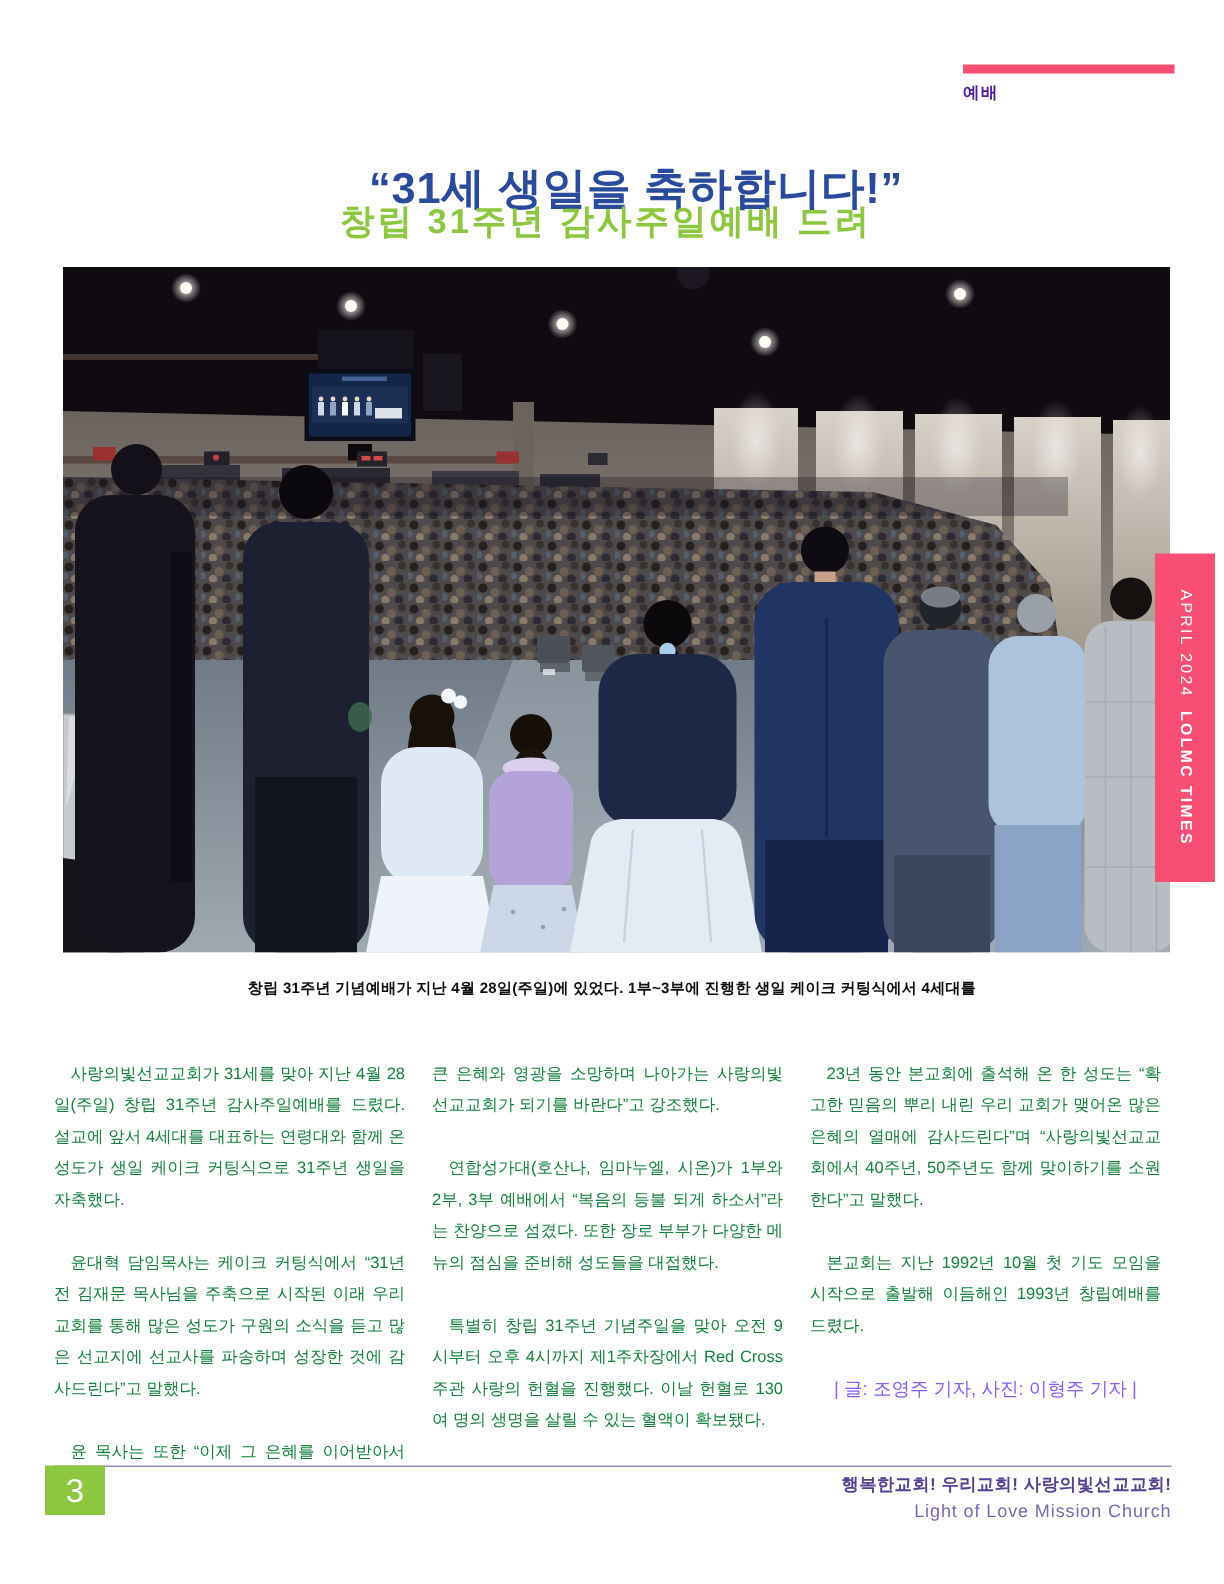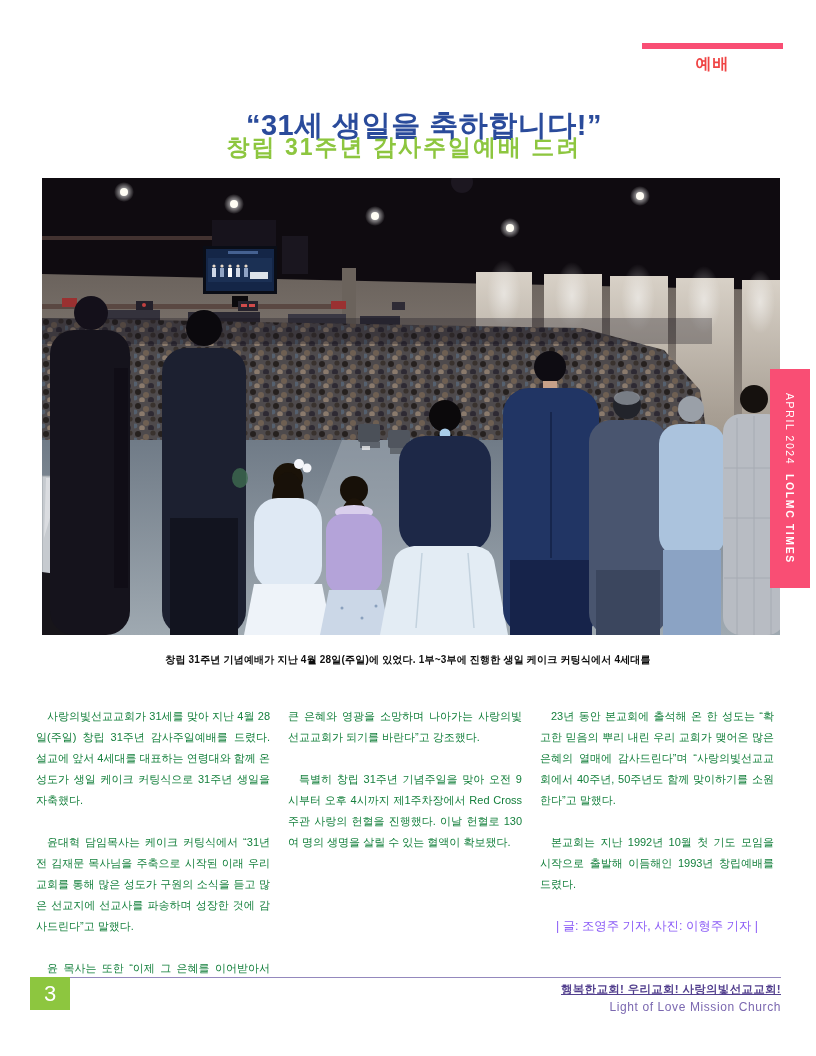--- a/index.html
+++ b/index.html
@@ -2,22 +2,22 @@
 <html><head>
 <meta charset="utf-8">
 <style>
   html,body { margin:0; padding:0; background:#e8e8e8; }
   .page {
     position:relative; width:816px; height:1056px; margin:0 auto;
     background:#ffffff; overflow:hidden;
     font-family:"Liberation Sans","DejaVu Sans",sans-serif; color:#1c1c1c;
   }
   .accent-bar { position:absolute; left:642px; top:43px; width:141px; height:6px; background:#f94e74; }
-  .section-label { position:absolute; left:642px; top:54px; width:141px; text-align:center;
-    font-size:16px; font-weight:bold; color:#ef4444; letter-spacing:1px; }
+  .section-label { position:absolute; left:642px; top:54px; width:141px; 
+    font-size:11px; font-weight:bold; color:#4c1d95; letter-spacing:1px; }
   .title { position:absolute; left:0; top:90px; width:816px; text-align:center;
     font-size:29px; font-weight:bold; color:#2a4b9b; letter-spacing:0.5px; }
   .subtitle { position:absolute; left:0; top:132px; width:808px; text-align:center;
     font-size:23px; font-weight:bold; color:#8dc63f; letter-spacing:2px; }
   .photo { position:absolute; left:42px; top:178px; width:738px; height:457px; }
   .photo svg { display:block; }
   .caption { position:absolute; left:56px; top:649px; width:704px; text-align:center;
     font-weight:bold; font-size:10px; line-height:21px; color:#0e0e0e; letter-spacing:0.2px; }
   .col { position:absolute; top:706px; width:234px; }
   .col-1 { left:36px; } .col-2 { left:288px; } .col-3 { left:540px; }
@@ -26,21 +26,21 @@
   .col p.cont { text-indent:0; }
   .byline { text-align:center; font-size:12.4px; line-height:21px; margin-top:14px; color:#8b5cf6; }
   .side-tab { position:absolute; left:770px; top:369px; width:40px; height:219px; background:#f94e74;
     color:#ffffff; writing-mode:vertical-rl; display:flex; align-items:center; justify-content:center;
     font-size:10.5px; letter-spacing:1.6px; }
   .side-tab .tab-name { font-weight:bold; margin-top:9px; }
   .footer-line { position:absolute; left:36px; top:977px; width:745px; height:1px; background:#9488bd; }
   .page-num { position:absolute; left:30px; top:977px; width:40px; height:33px; background:#8dc63f;
     color:#ffffff; font-size:22px; display:flex; align-items:center; justify-content:center; }
   .footer-right { position:absolute; right:35px; top:982px; text-align:right; }
-  .slogan { font-size:11.5px; font-weight:bold; color:#54418f; margin-bottom:3px; letter-spacing:0.3px;text-decoration:underline; }
+  .slogan { font-size:11.5px; font-weight:bold; color:#54418f; margin-bottom:3px; letter-spacing:0.3px; }
   .church-en { font-size:12px; color:#7b68b0; letter-spacing:0.6px; }
 </style>
 </head>
 <body>
 
 <div class="page">
 
   <div class="accent-bar"></div>
   <div class="section-label">예배</div>
 
@@ -235,20 +235,21 @@
       <div>창립 31주년 기념예배가 지난 4월 28일(주일)에 있었다. 1부~3부에 진행한 생일 케이크 커팅식에서 4세대를</div>
     </div>
 
   <div class="col col-1">
       <p>사랑의빛선교교회가 31세를 맞아 지난 4월 28일(주일) 창립 31주년 감사주일예배를 드렸다. 설교에 앞서 4세대를 대표하는 연령대와 함께 온 성도가 생일 케이크 커팅식으로 31주년 생일을 자축했다.</p>
       <p>윤대혁 담임목사는 케이크 커팅식에서 “31년 전 김재문 목사님을 주축으로 시작된 이래 우리 교회를 통해 많은 성도가 구원의 소식을 듣고 많은 선교지에 선교사를 파송하며 성장한 것에 감사드린다”고 말했다.</p>
       <p>윤 목사는 또한 “이제 그 은혜를 이어받아서 더</p>
     </div>
   <div class="col col-2">
       <p class="cont">큰 은혜와 영광을 소망하며 나아가는 사랑의빛선교교회가 되기를 바란다”고 강조했다.</p>
+      <p>연합성가대(호산나, 임마누엘, 시온)가 1부와 2부, 3부 예배에서 “복음의 등불 되게 하소서”라는 찬양으로 섬겼다. 또한 장로 부부가 다양한 메뉴의 점심을 준비해 성도들을 대접했다.</p>
       <p>특별히 창립 31주년 기념주일을 맞아 오전 9시부터 오후 4시까지 제1주차장에서 Red Cross 주관 사랑의 헌혈을 진행했다. 이날 헌혈로 130여 명의 생명을 살릴 수 있는 혈액이 확보됐다.</p>
     </div>
   <div class="col col-3">
     <div>
         <p>23년 동안 본교회에 출석해 온 한 성도는 “확고한 믿음의 뿌리 내린 우리 교회가 맺어온 많은 은혜의 열매에 감사드린다”며 “사랑의빛선교교회에서 40주년, 50주년도 함께 맞이하기를 소원한다”고 말했다.</p>
         <p>본교회는 지난 1992년 10월 첫 기도 모임을 시작으로 출발해 이듬해인 1993년 창립예배를 드렸다.</p>
       </div>
     <div class="byline">| 글: 조영주 기자, 사진: 이형주 기자 |</div>
   </div>
 

